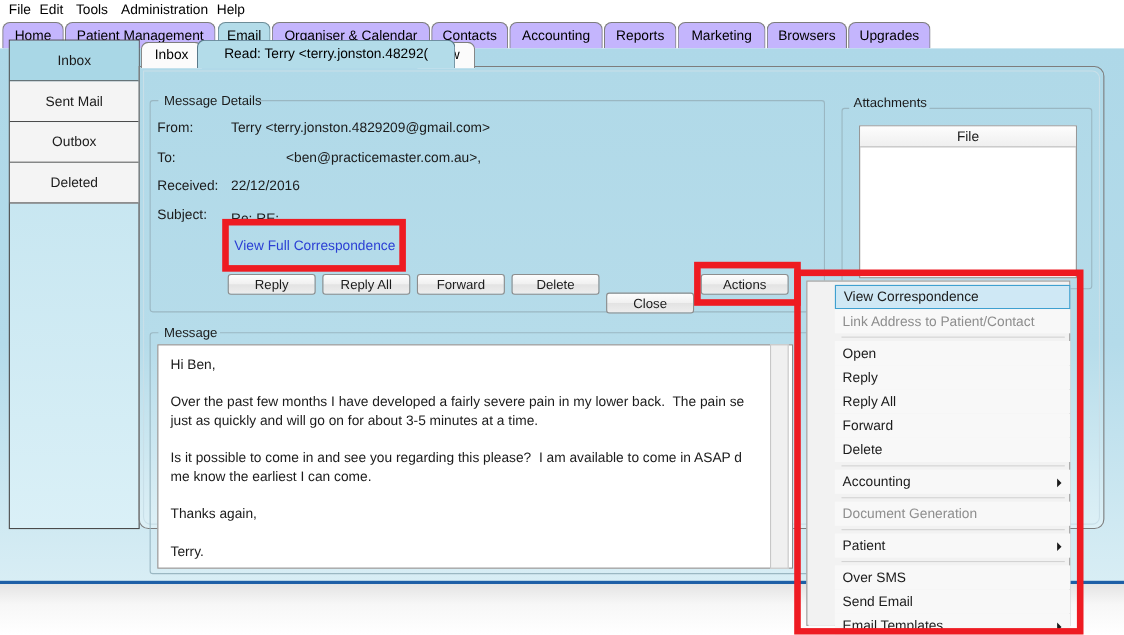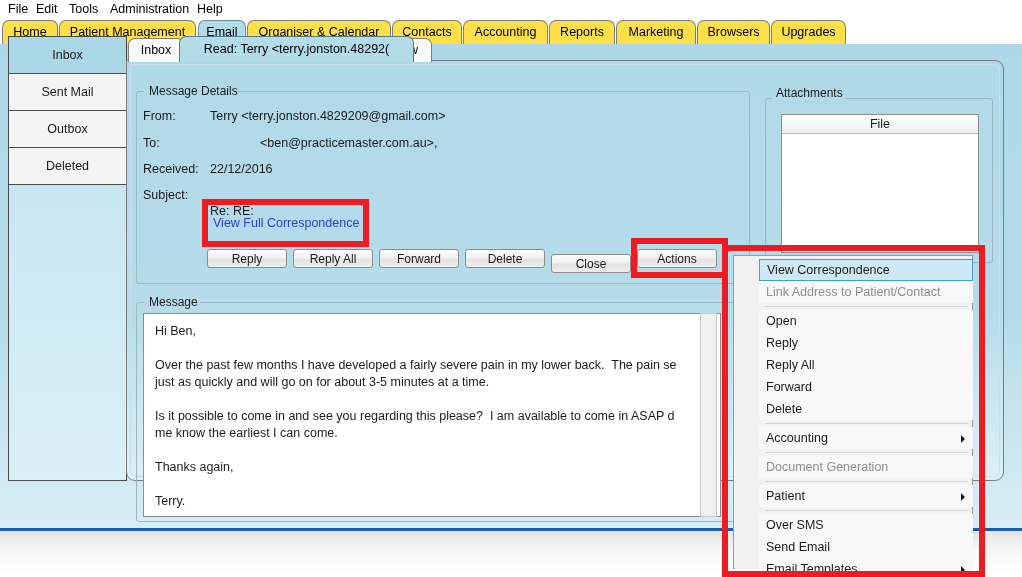--- a/index.html
+++ b/index.html
@@ -10,21 +10,21 @@
     font-size:12px;color:#1b1b1b;
     -webkit-font-smoothing:antialiased;
   }
   
   #menubar{position:absolute;left:0;top:0;width:1022px;height:19px;background:#ffffff;}
   #menubar .mi{position:absolute;top:2px;height:15px;line-height:15px;font-size:12.5px;color:#000;padding:0 3px;white-space:nowrap;}
   
   #tabstrip{position:absolute;left:0;top:19px;width:1022px;height:26px;background:#ffffff;}
   .rtab{position:absolute;top:1px;height:24px;line-height:23px;text-align:center;
         font-size:12.5px;color:#000;white-space:nowrap;
-        background:#fde047;border:1px solid #7d7d7d;border-bottom:none;
+        background:#c4b5fd;border:1px solid #7d7d7d;border-bottom:none;
         border-radius:7px 7px 0 0;box-sizing:border-box;}
   .rtab.active{background:#b3dce9;border-color:#6d8d98;z-index:4;}
   
   #appbody{position:absolute;left:0;top:44px;width:1022px;height:489px;
     background:linear-gradient(180deg,#aed8e8 0%,#b4dbea 55%,#d9eef5 100%);}
   #bodybottomline{position:absolute;left:0;top:528px;width:1022px;height:3px;background:#1d5fa6;}
   #belowwin{position:absolute;left:0;top:531px;width:1022px;height:46px;
     background:linear-gradient(180deg,#e4e4e4 0%,#f7f7f7 40%,#ffffff 100%);}
 
   
@@ -205,20 +205,20 @@
     <div class="redbox" style="left:722px;top:245px;width:263px;height:332px;border-color:#ee1b22;"></div>
   </div>
 
 <div class="fld-label" style="left:143px;top:109px;">From:</div>
 <div class="fld-val" style="left:210px;top:109px;">Terry &lt;terry.jonston.4829209@gmail.com&gt;</div>
 <div class="fld-label" style="left:143px;top:136px;">To:</div>
 <div class="fld-val" style="left:212px;top:136px;margin-left:48px;">&lt;ben@practicemaster.com.au&gt;,</div>
 <div class="fld-label" style="left:143px;top:162px;">Received:</div>
 <div class="fld-val" style="left:210px;top:162px;">22/12/2016</div>
 <div class="fld-label" style="left:143px;top:188px;">Subject:</div>
-<div class="fld-val" style="left:210px;top:204px;">Re: RE:</div>
+<div class="fld-val" style="left:210px;top:192px;">Re: RE:</div>
 <div style="left:213px;top:216px;" id="viewfull">View Full Correspondence</div>
 <div class="btn" style="left:207px;top:249px;width:80px;">Reply</div>
 <div class="btn" style="left:293px;top:249px;width:80px;">Reply All</div>
 <div class="btn" style="left:379px;top:249px;width:80px;">Forward</div>
 <div class="btn" style="left:465px;top:249px;width:80px;">Delete</div>
-<div class="btn" style="left:551px;top:254px;width:80px;">Close</div>
+<div class="btn" style="left:551px;top:266px;width:80px;">Close</div>
 <div class="btn" style="left:637px;top:249px;width:80px;">Actions</div>
 
 </body></html>

